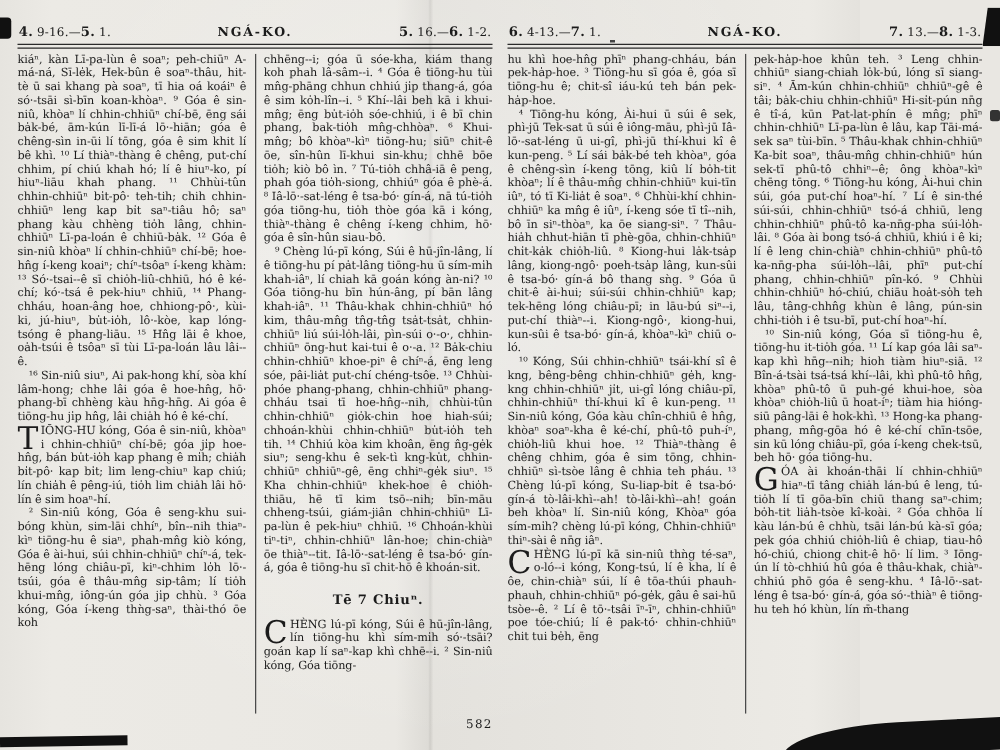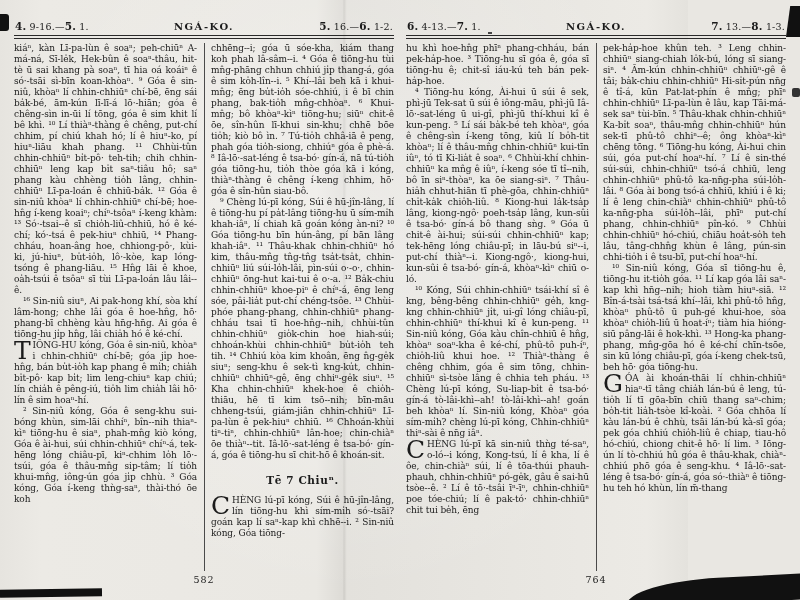--- a/index.html
+++ b/index.html
@@ -26,21 +26,21 @@
   .cols{display:flex;margin-top:4px;height:528px;overflow:hidden;justify-content:center;}
   .col{width:183px;overflow:hidden;text-align:justify;
     font-size:9px;line-height:11px;letter-spacing:-0.1px;}
   .col-divider{width:1px;background:#4a4a4a;margin:0 6px 0 7px;flex:none;}
   .para{margin:0;text-indent:9px;}
   .para.no-indent{text-indent:0;}
   .chapter-heading{text-align:center;font-weight:bold;font-size:10.5px;
     letter-spacing:.6px;margin:14px 0 9px;text-indent:0;}
   .dropcap-para{text-indent:0;}
   .dropcap{float:left;font-size:25px;line-height:20px;padding:1px 2px 0 0;}
-  .page-num{text-align:center;font-size:9.5px;margin-top:3px;letter-spacing:1px;}
+  .page-num{text-align:right;font-size:9.5px;margin-top:3px;letter-spacing:1px;}
   
   .artifact{position:absolute;background:#111;}
   .a-top-left{left:0;top:14px;width:9px;height:17px;border-radius:0 3px 3px 0;}
   .a-top-right{left:786px;top:6px;width:14px;height:31px;clip-path:polygon(30% 0,100% 0,100% 100%,0 100%);}
   .a-right-dot{left:792px;top:88px;width:8px;height:9px;border-radius:2px;background:#333;}
   .a-bottom-left{left:0;top:589px;width:102px;height:8px;transform:rotate(-.8deg);}
   .a-bottom-right{left:626px;top:578px;width:178px;height:26px;transform:rotate(-3deg);
     border-radius:60% 0 0 4px / 100% 0 0 4px;}
   .a-header-dash{left:488px;top:32px;width:4px;height:2px;background:#444;}
 </style>

